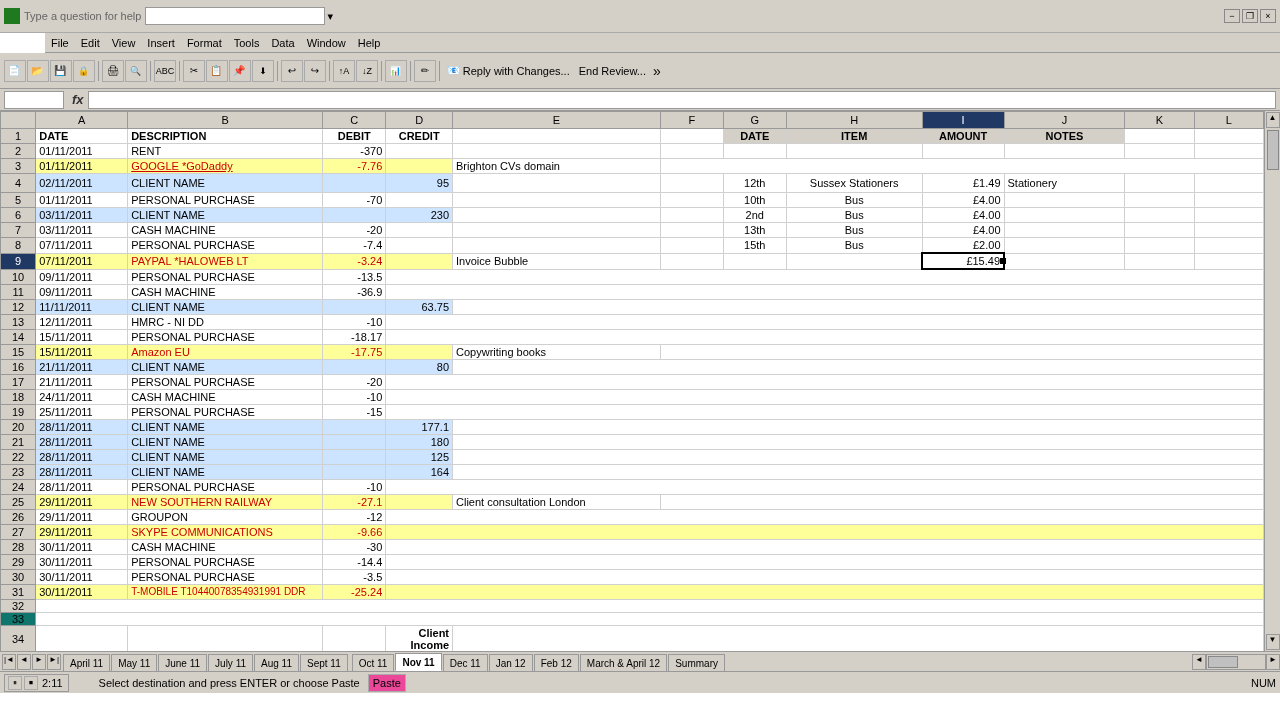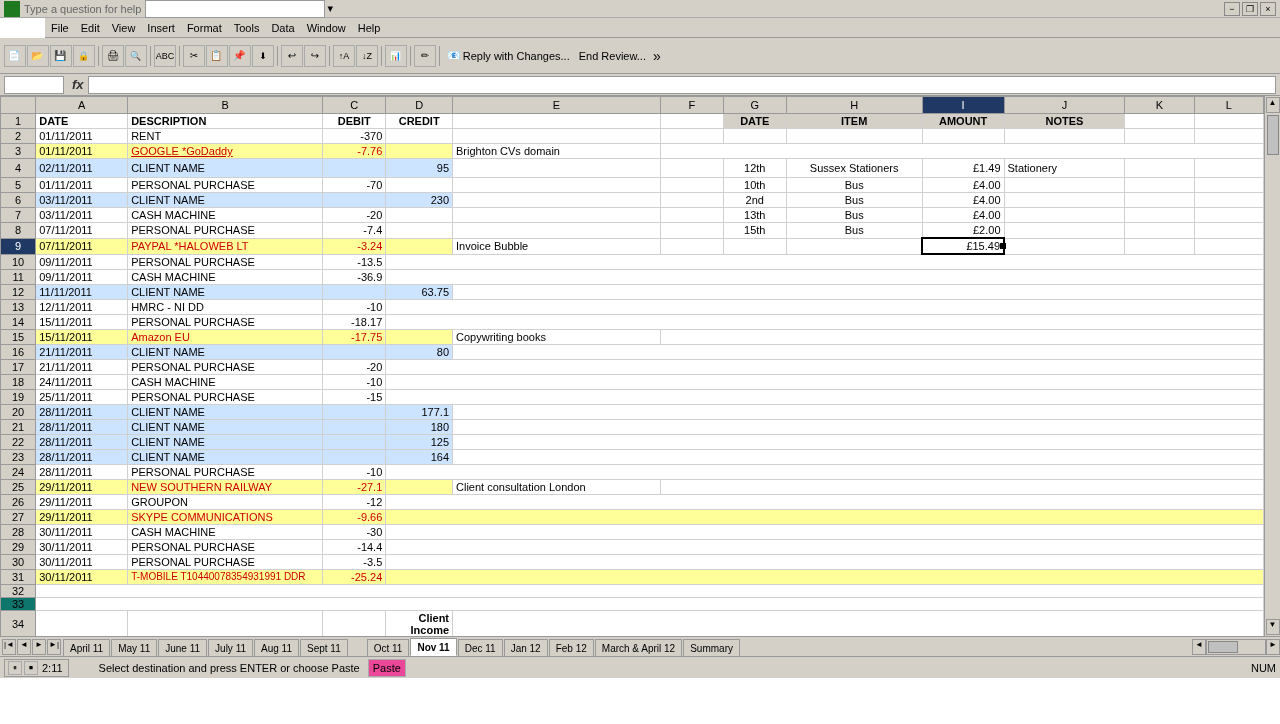--- a/index.html
+++ b/index.html
@@ -19,21 +19,21 @@
     
     
     #main { display: flex; flex-direction: column; height: calc(724px - 22px - 20px - 36px - 22px - 22px); }
     
     
     #statusbar { height: 22px; background: #d4d0c8; border-top: 1px solid #999; display: flex; align-items: center; justify-content: space-between; padding: 0 4px; font-size: 11px; }
   </style>
 </head>
 <body>
 
-<div id="helpbar" style="height:18px;background:#d4d0c8;display:flex;align-items:center;justify-content:space-between;padding:0 4px;border-bottom:1px solid #aaa;font-size:11px;">
+<div id="helpbar" style="height:33px;background:#d4d0c8;display:flex;align-items:center;justify-content:space-between;padding:0 4px;border-bottom:1px solid #aaa;font-size:11px;">
   <div style="width:16px;height:16px;background:#1f7a1f;margin-right:4px;"></div>
   <div style="flex:1;display:flex;align-items:center;">
     <span style="color:#666;font-size:11px;">Type a question for help</span>
     <input type="text" style="border: 1px solid rgb(153, 153, 153); height: 18px; font-size: 11px; padding: 0px 4px; width: 180px; background: white; margin-left: 4px;">
     <span style="margin-left:2px;cursor:pointer;">▾</span>
   </div>
   <div style="display:flex;gap:2px;">
     <button style="width:16px;height:14px;background:#d4d0c8;border:1px solid #888;font-size:9px;cursor:pointer;">−</button>
     <button style="width:16px;height:14px;background:#d4d0c8;border:1px solid #888;font-size:9px;cursor:pointer;">❐</button>
     <button style="width:16px;height:14px;background:#d4d0c8;border:1px solid #888;font-size:9px;cursor:pointer;">×</button>
@@ -499,21 +499,21 @@
     <div style="width:14px;height:16px;background:#d4d0c8;border:1px solid #999;text-align:center;font-size:8px;cursor:pointer;margin-left:1px;">►</div>
     <div style="width:14px;height:16px;background:#d4d0c8;border:1px solid #999;text-align:center;font-size:8px;cursor:pointer;margin-left:1px;">►|</div>
 
     <div style="display:flex;height:100%;align-items:flex-end;overflow:hidden;margin-left:2px;">
       <div style="padding:1px 6px;border:1px solid #999;border-bottom:none;background:#d4d0c8;font-size:10px;cursor:pointer;height:17px;display:flex;align-items:center;">April 11</div>
       <div style="padding:1px 6px;border:1px solid #999;border-bottom:none;background:#d4d0c8;font-size:10px;cursor:pointer;height:17px;display:flex;align-items:center;margin-left:1px;">May 11</div>
       <div style="padding:1px 6px;border:1px solid #999;border-bottom:none;background:#d4d0c8;font-size:10px;cursor:pointer;height:17px;display:flex;align-items:center;margin-left:1px;">June 11</div>
       <div style="padding:1px 6px;border:1px solid #999;border-bottom:none;background:#d4d0c8;font-size:10px;cursor:pointer;height:17px;display:flex;align-items:center;margin-left:1px;">July 11</div>
       <div style="padding:1px 6px;border:1px solid #999;border-bottom:none;background:#d4d0c8;font-size:10px;cursor:pointer;height:17px;display:flex;align-items:center;margin-left:1px;">Aug 11</div>
       <div style="padding:1px 6px;border:1px solid #999;border-bottom:none;background:#d4d0c8;font-size:10px;cursor:pointer;height:17px;display:flex;align-items:center;margin-left:1px;">Sept 11</div>
-      <div style="padding:1px 6px;border:1px solid #999;border-bottom:none;background:#d4d0c8;font-size:10px;cursor:pointer;height:17px;display:flex;align-items:center;margin-left:19px;">Oct 11</div>
+      <div style="padding:1px 6px;border:1px solid #999;border-bottom:none;background:#d4d0c8;font-size:10px;cursor:pointer;height:17px;display:flex;align-items:center;margin-left:4px;">Oct 11</div>
       <div style="padding:1px 6px;border:1px solid #999;border-bottom:1px solid white;background:white;font-size:10px;font-weight:bold;cursor:pointer;height:18px;display:flex;align-items:center;margin-left:1px;">Nov 11</div>
       <div style="padding:1px 6px;border:1px solid #999;border-bottom:none;background:#d4d0c8;font-size:10px;cursor:pointer;height:17px;display:flex;align-items:center;margin-left:1px;">Dec 11</div>
       <div style="padding:1px 6px;border:1px solid #999;border-bottom:none;background:#d4d0c8;font-size:10px;cursor:pointer;height:17px;display:flex;align-items:center;margin-left:1px;">Jan 12</div>
       <div style="padding:1px 6px;border:1px solid #999;border-bottom:none;background:#d4d0c8;font-size:10px;cursor:pointer;height:17px;display:flex;align-items:center;margin-left:1px;">Feb 12</div>
       <div style="padding:1px 6px;border:1px solid #999;border-bottom:none;background:#d4d0c8;font-size:10px;cursor:pointer;height:17px;display:flex;align-items:center;margin-left:1px;">March &amp; April 12</div>
       <div style="padding:1px 6px;border:1px solid #999;border-bottom:none;background:#d4d0c8;font-size:10px;cursor:pointer;height:17px;display:flex;align-items:center;margin-left:1px;">Summary</div>
     </div>
 
     <div style="margin-left:auto;display:flex;align-items:center;">
       <div style="width:14px;height:16px;background:#d4d0c8;border:1px solid #999;text-align:center;font-size:8px;cursor:pointer;">◄</div>

